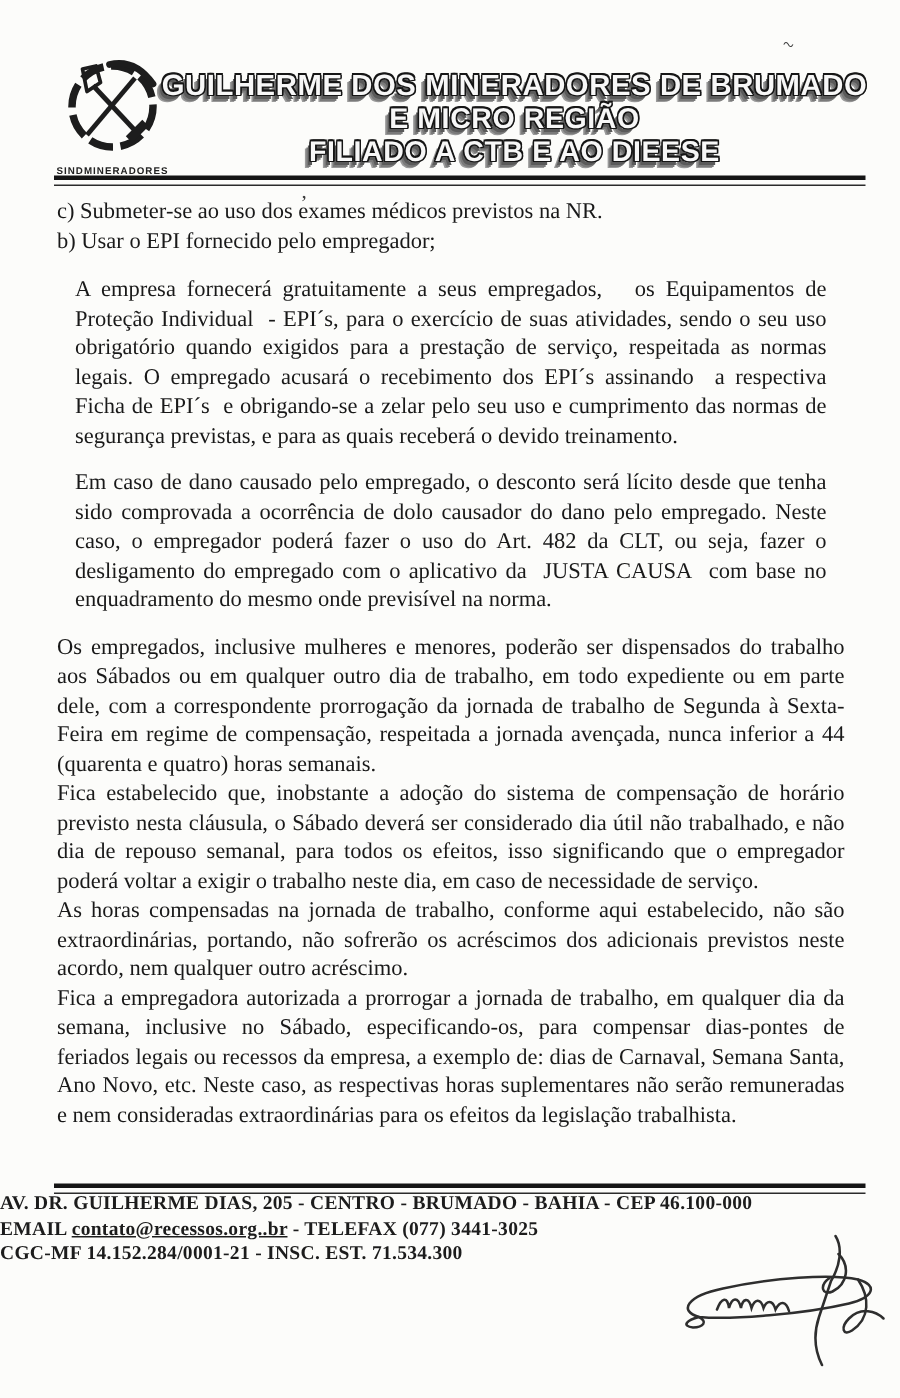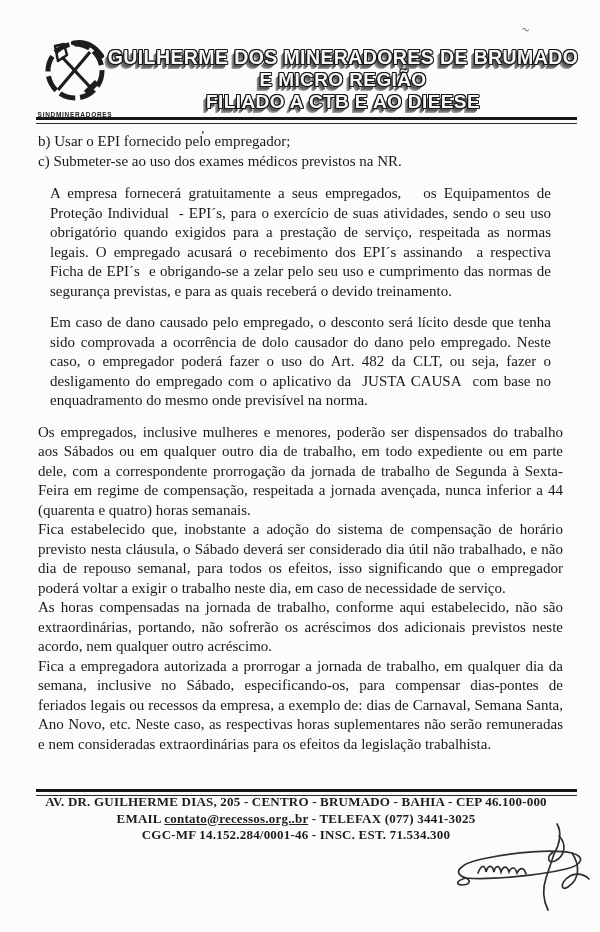--- a/index.html
+++ b/index.html
@@ -50,21 +50,21 @@
   .p2 { margin-top:7px; }
   .clause-heading {
     margin:3px 0 0 0; font-size:16.2px; font-weight:bold;
     text-decoration:underline; text-underline-offset:2px;
     letter-spacing:0.2px; line-height:22px;
   }
   .tight { margin:0; }
 
   
   .footer {
-    position:absolute; left:0; top:794px; width:592px; text-align:center;
+    position:absolute; left:0; top:794px; width:592px; 
     font-weight:bold; font-size:13px; line-height:16.6px; letter-spacing:0.2px; color:#1c1c1c;
   }
   .email { text-decoration:underline; }
 
   
   .signature { position:absolute; left:436px; top:820px; }
   .mark { position:absolute; color:#3a3a3a; font-family:"Liberation Serif", serif; }
   .mark-tr { left:522px; top:22px; font-size:13px; transform:rotate(20deg); }
   .mark-hr { left:201px; top:121px; font-size:14px; }
 </style>
@@ -91,43 +91,43 @@
     <div class="t1 shadow3d">GUILHERME DOS MINERADORES DE BRUMADO</div>
     <div class="t2 shadow3d">E MICRO REGIÃO</div>
     <div class="t3 shadow3d">FILIADO A CTB E AO DIEESE</div>
   </div>
 
   <div class="rule header-rule"></div>
   <span class="mark mark-hr">,</span>
   <span class="mark mark-tr">~</span>
 
   <div class="body-text">
+    <div class="line">c) Submeter-se ao uso dos exames médicos previstos na NR.</div>
     <div class="line">b) Usar o EPI fornecido pelo empregador;</div>
-    <div class="line">c) Submeter-se ao uso dos exames médicos previstos na NR.</div>
 
     <p class="para p1">A empresa fornecerá gratuitamente a seus empregados,&nbsp;&nbsp; os Equipamentos de Proteção Individual&nbsp; - EPI´s, para o exercício de suas atividades, sendo o seu uso obrigatório quando exigidos para a prestação de serviço, respeitada as normas legais. O empregado acusará o recebimento dos EPI´s assinando&nbsp; a respectiva Ficha de EPI´s&nbsp; e obrigando-se a zelar pelo seu uso e cumprimento das normas de segurança previstas, e para as quais receberá o devido treinamento.</p>
 
     <p class="para p2">Em caso de dano causado pelo empregado, o desconto será lícito desde que tenha sido comprovada a ocorrência de dolo causador do dano pelo empregado. Neste caso, o empregador poderá fazer o uso do Art. 482 da CLT, ou seja, fazer o desligamento do empregado com o aplicativo da&nbsp; JUSTA CAUSA&nbsp; com base no enquadramento do mesmo onde previsível na norma.</p>
 
 
     <p class="para tight">Os empregados, inclusive mulheres e menores, poderão ser dispensados do trabalho aos Sábados ou em qualquer outro dia de trabalho, em todo expediente ou em parte dele, com a correspondente prorrogação da jornada de trabalho de Segunda à Sexta-Feira em regime de compensação, respeitada a jornada avençada, nunca inferior a 44 (quarenta e quatro) horas semanais.</p>
     <p class="para tight">Fica estabelecido que, inobstante a adoção do sistema de compensação de horário previsto nesta cláusula, o Sábado deverá ser considerado dia útil não trabalhado, e não dia de repouso semanal, para todos os efeitos, isso significando que o empregador poderá voltar a exigir o trabalho neste dia, em caso de necessidade de serviço.</p>
     <p class="para tight">As horas compensadas na jornada de trabalho, conforme aqui estabelecido, não são extraordinárias, portando, não sofrerão os acréscimos dos adicionais previstos neste acordo, nem qualquer outro acréscimo.</p>
     <p class="para tight">Fica a empregadora autorizada a prorrogar a jornada de trabalho, em qualquer dia da semana, inclusive no Sábado, especificando-os, para compensar dias-pontes de feriados legais ou recessos da empresa, a exemplo de: dias de Carnaval, Semana Santa, Ano Novo, etc. Neste caso, as respectivas horas suplementares não serão remuneradas e nem consideradas extraordinárias para os efeitos da legislação trabalhista.</p>
   </div>
 
   <div class="rule footer-rule"></div>
   <div class="footer">
     <div>AV. DR. GUILHERME DIAS, 205 - CENTRO - BRUMADO - BAHIA - CEP 46.100-000</div>
     <div>
       <span>EMAIL</span>
       <span class="email">contato@recessos.org..br</span>
       <span>- TELEFAX (077) 3441-3025</span>
     </div>
-    <div>CGC-MF 14.152.284/0001-46 - INSC. EST. 71.534.300</div>
+    <div>CGC-MF 14.152.284/0001-21 - INSC. EST. 71.534.300</div>
   </div>
 
   <svg class="signature" width="160" height="110" viewBox="0 0 160 110">
     <g fill="none" stroke="#2e2e2e" stroke-width="1.7" stroke-linecap="round">
 
       <path d="M121 4 C 126 12, 124 24, 118 34 L 110 58 C 106 70, 107 80, 112 90"></path>
       <path d="M123 16 C 131 24, 129 36, 119 41 C 112 44, 110 37, 117 32"></path>
 
       <path d="M30 58 C 16 54, 22 44, 46 39 C 78 32, 118 29, 136 33 C 150 37, 146 45, 130 49 C 100 56, 52 60, 30 58 Z"></path>
       <path d="M30 58 C 22 60, 18 64, 26 65 C 33 65, 36 61, 30 58"></path>

